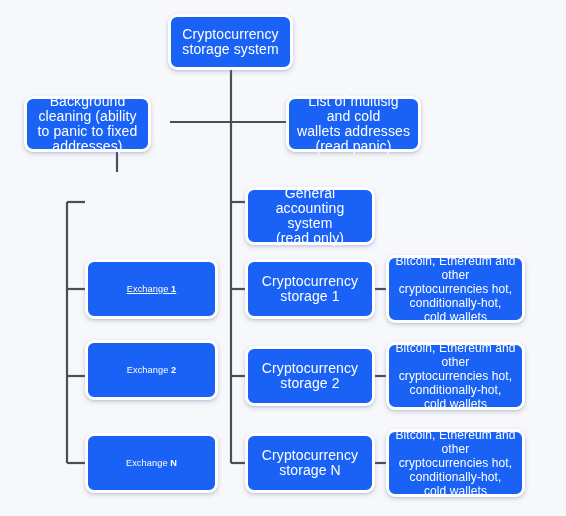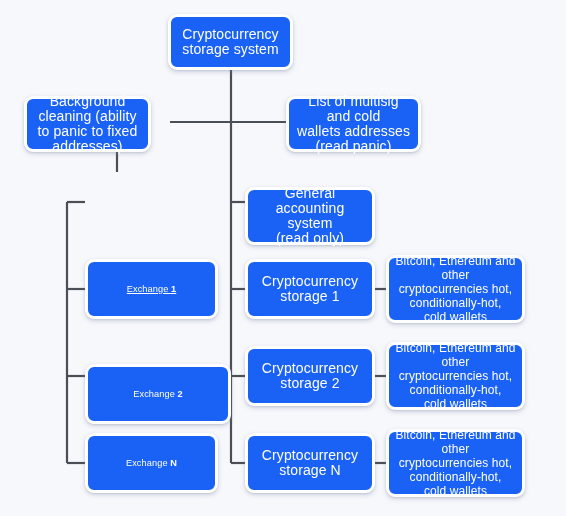--- a/index.html
+++ b/index.html
@@ -111,21 +111,21 @@
 
   <div class="node" style="left:245px; top:187px; width:130px; height:58px;">
     <span class="label">General accounting system
 (read only)</span>
   </div>
 
   <div class="node exchange" style="left:85px; top:259px; width:133px; height:60px;text-decoration:underline;">
     <span class="label"><span>Exchange </span><b>1</b></span>
   </div>
 
-  <div class="node exchange" style="left:85px; top:364px; width:146px; height:60px;">
+  <div class="node exchange" style="left:85px; top:340px; width:133px; height:60px;">
     <span class="label"><span>Exchange </span><b>2</b></span>
   </div>
 
   <div class="node exchange" style="left:85px; top:433px; width:133px; height:60px;">
     <span class="label"><span>Exchange </span><b>N</b></span>
   </div>
 
   <div class="node" style="left:245px; top:259px; width:130px; height:60px;">
     <span class="label">Cryptocurrency
 storage 1</span>

